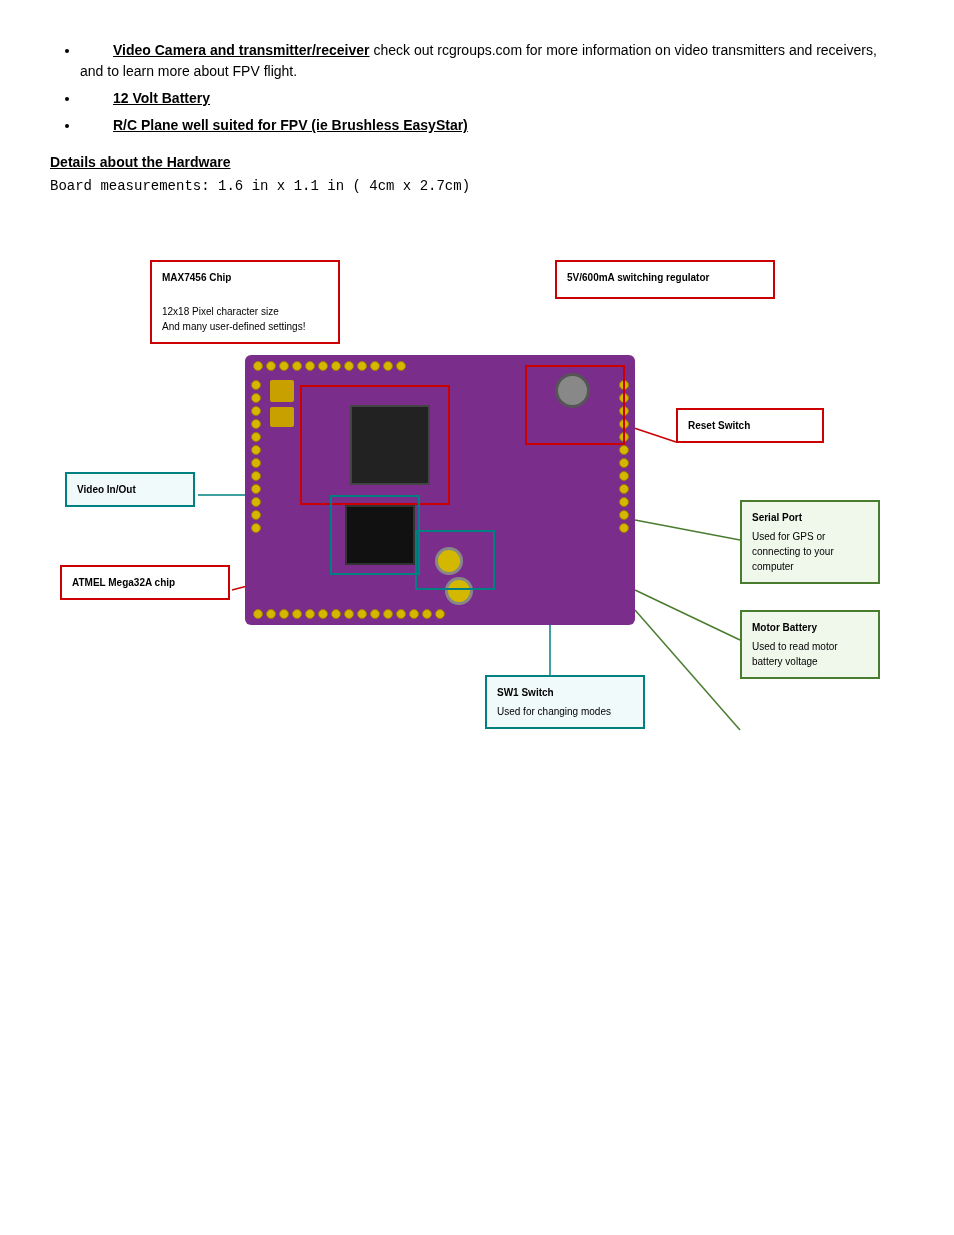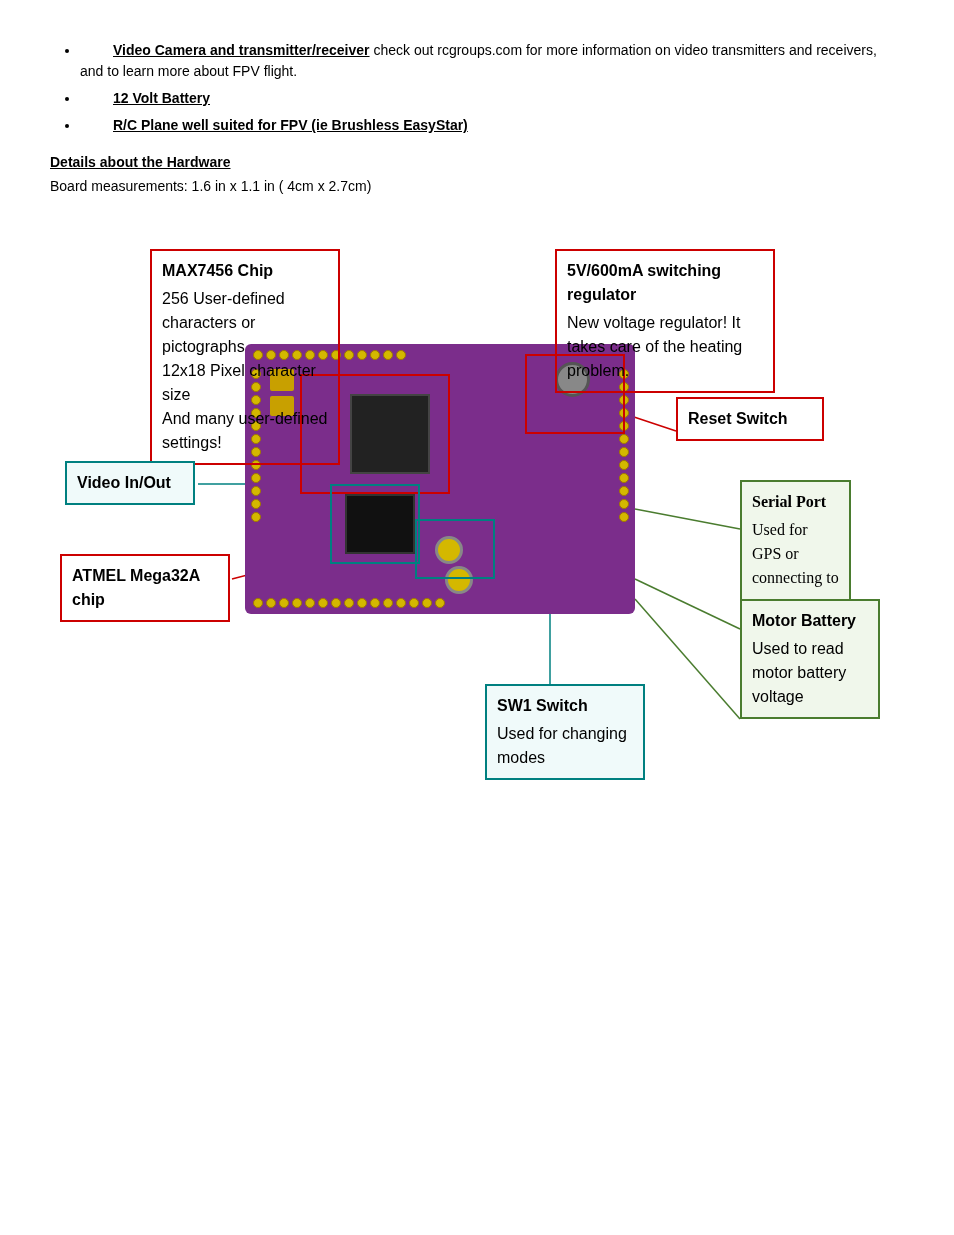--- a/index.html
+++ b/index.html
@@ -28,21 +28,22 @@
       margin-left: 33px;
     }
 
     .section-title {
       font-weight: bold;
       text-decoration: underline;
       margin-bottom: 8px;
     }
 
     .board-measurements {
-      margin-bottom: 5px;
+      margin-bottom: 16px;
+      font-family: Liberation Mono, monospace;
     }
 
     
     .diagram-container {
       position: relative;
       width: 860px;
       height: 620px;
       margin: 0 auto;
     }
 
@@ -62,21 +63,21 @@
       height: 10px;
       border-radius: 50%;
       background: #d4b800;
       border: 1px solid #a07800;
     }
 
     
     .annotation-box {
       position: absolute;
       padding: 8px 10px;
-      font-size: 16px;
+      font-size: 10px;
       line-height: 1.5;
     }
     .annotation-box .box-title {
       font-weight: bold;
       display: block;
       margin-bottom: 4px;
     }
 
     .red-border {
       border: 2px solid #cc0000;
@@ -224,51 +225,50 @@
 
     <div style="position:absolute;top:10px;right:10px;width:100px;height:80px;border:2px solid #cc0000;"></div>
 
     <div style="position:absolute;top:140px;left:85px;width:90px;height:80px;border:2px solid #008080;"></div>
 
     <div style="position:absolute;bottom:35px;left:170px;width:80px;height:60px;border:2px solid #008080;"></div>
   </div>
 
   <div class="annotation-box red-border" style="left:100px;top:50px;width:190px;">
     <span class="box-title">MAX7456 Chip</span>
-    <span>256 User-defined characters or pictographs</span><br>
+    <br>
     <span>12x18 Pixel character size</span><br>
     <span>And many user-defined settings!</span>
   </div>
 
   <div class="annotation-box red-border" style="left:505px;top:50px;width:220px;">
     <span class="box-title">5V/600mA switching regulator</span>
-    <span>New voltage regulator! It takes care of the heating problem.</span>
   </div>
 
   <div class="annotation-box teal-border" style="left:15px;top:262px;width:130px;">
     <span class="box-title" style="margin-bottom:0;">Video In/Out</span>
   </div>
 
   <div class="annotation-box red-border" style="left:626px;top:198px;width:148px;">
     <span class="box-title" style="margin-bottom:0;">Reset Switch</span>
   </div>
 
-  <div class="annotation-box green-border" style="left:690px;top:281px;width:111px;font-family:Liberation Serif, serif;">
+  <div class="annotation-box green-border" style="left:690px;top:290px;width:140px;">
     <span class="box-title">Serial Port</span>
     <span>Used for GPS or connecting to your computer</span>
   </div>
 
   <div class="annotation-box green-border" style="left:690px;top:400px;width:140px;">
     <span class="box-title">Motor Battery</span>
     <span>Used to read motor battery voltage</span>
   </div>
 
   <div class="annotation-box red-border" style="left:10px;top:355px;width:170px;">
     <span class="box-title" style="margin-bottom:0;">ATMEL Mega32A chip</span>
   </div>
 
-  <div class="annotation-box teal-border" style="left:435px;top:465px;width:160px;margin-top:20px;">
+  <div class="annotation-box teal-border" style="left:435px;top:465px;width:160px;">
     <span class="box-title">SW1 Switch</span>
     <span>Used for changing modes</span>
   </div>
 
 
 </div>
 
 </body></html>

